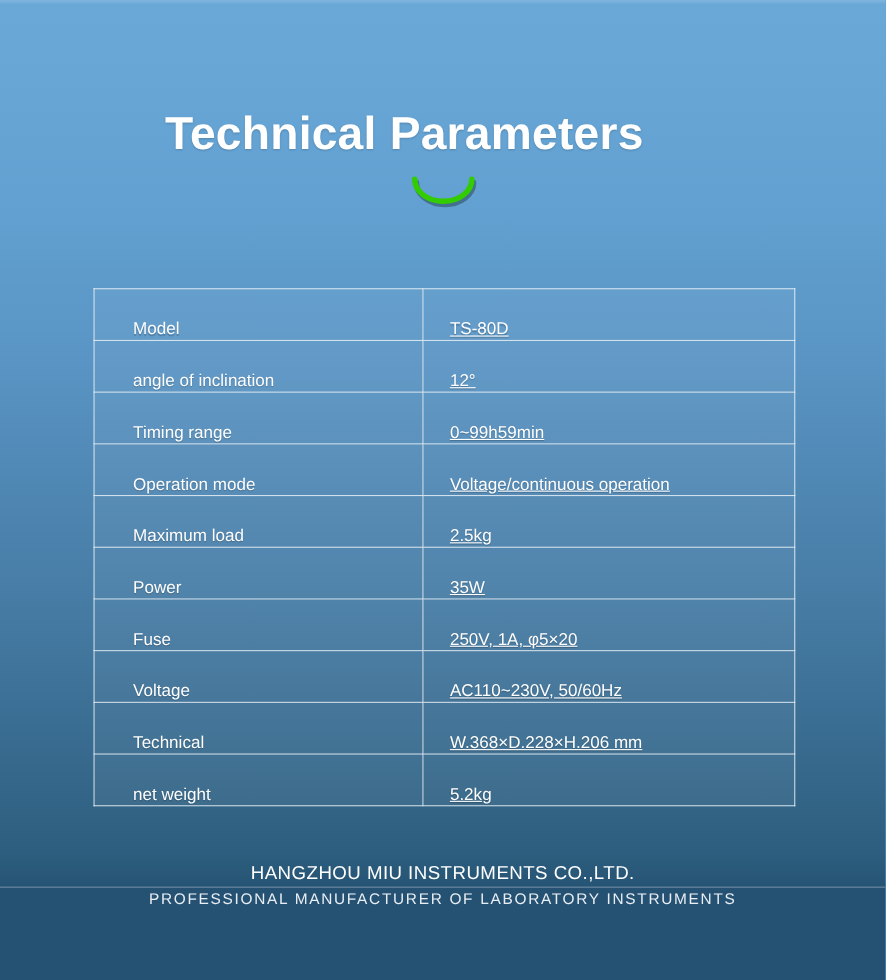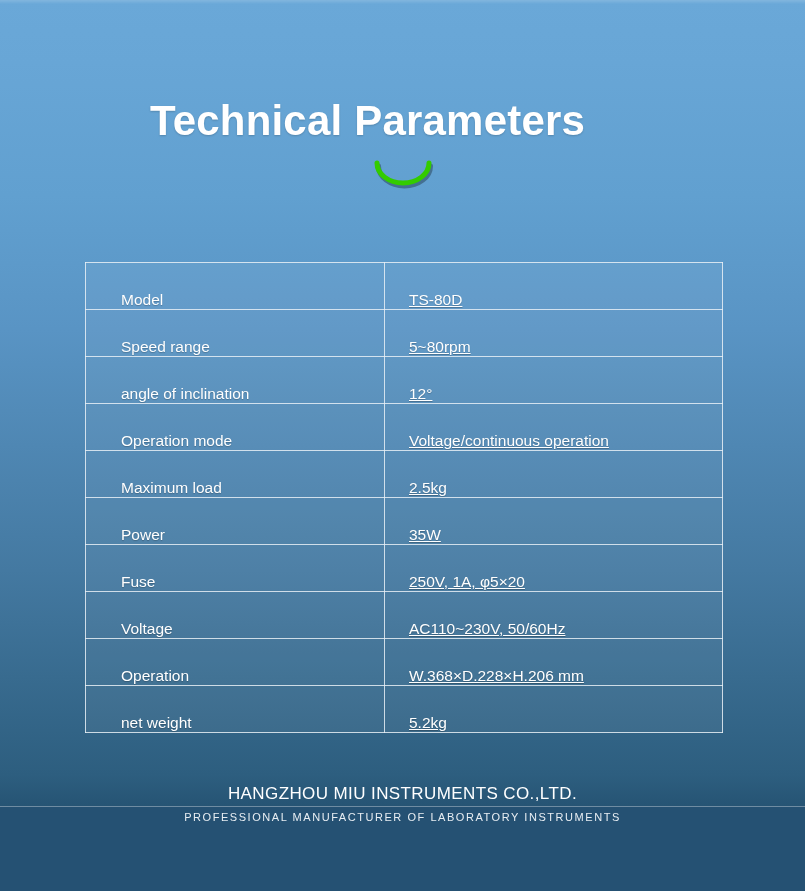--- a/index.html
+++ b/index.html
@@ -132,21 +132,21 @@
     letter-spacing: 0.4px;
     line-height: 20px;
     white-space: nowrap;
   }
   #company-tagline {
     position: absolute;
     left: 0; top: 811px;
     width: 805px;
     text-align: center;
     color: #e8eef3;
-    font-size: 11px;
+    font-size: 14px;
     font-weight: normal;
     letter-spacing: 1.55px;
     line-height: 13px;
     white-space: nowrap;
   }
 </style>
 </head>
 <body>
 
 <div id="page">
@@ -167,36 +167,36 @@
       <tr>
         <td class="label-cell">
             <span class="cell-text">Model</span>
           </td>
         <td class="value-cell">
             <span class="cell-text">TS-80D</span>
           </td>
       </tr>
       <tr>
         <td class="label-cell">
-            <span class="cell-text">Speed range</span>
-          </td>
-        <td class="value-cell">
-            <span class="cell-text">5~80rpm</span>
-          </td>
-      </tr>
-      <tr>
-        <td class="label-cell">
             <span class="cell-text">angle of inclination</span>
           </td>
         <td class="value-cell">
             <span class="cell-text">12°</span>
           </td>
       </tr>
       <tr>
         <td class="label-cell">
+            <span class="cell-text">Timing range</span>
+          </td>
+        <td class="value-cell">
+            <span class="cell-text">0~99h59min</span>
+          </td>
+      </tr>
+      <tr>
+        <td class="label-cell">
             <span class="cell-text">Operation mode</span>
           </td>
         <td class="value-cell">
             <span class="cell-text">Voltage/continuous operation</span>
           </td>
       </tr>
       <tr>
         <td class="label-cell">
             <span class="cell-text">Maximum load</span>
           </td>
@@ -223,21 +223,21 @@
       <tr>
         <td class="label-cell">
             <span class="cell-text">Voltage</span>
           </td>
         <td class="value-cell">
             <span class="cell-text">AC110~230V, 50/60Hz</span>
           </td>
       </tr>
       <tr>
         <td class="label-cell">
-            <span class="cell-text">Operation</span>
+            <span class="cell-text">Technical</span>
           </td>
         <td class="value-cell">
             <span class="cell-text">W.368×D.228×H.206 mm</span>
           </td>
       </tr>
       <tr>
         <td class="label-cell">
             <span class="cell-text">net weight</span>
           </td>
         <td class="value-cell">

